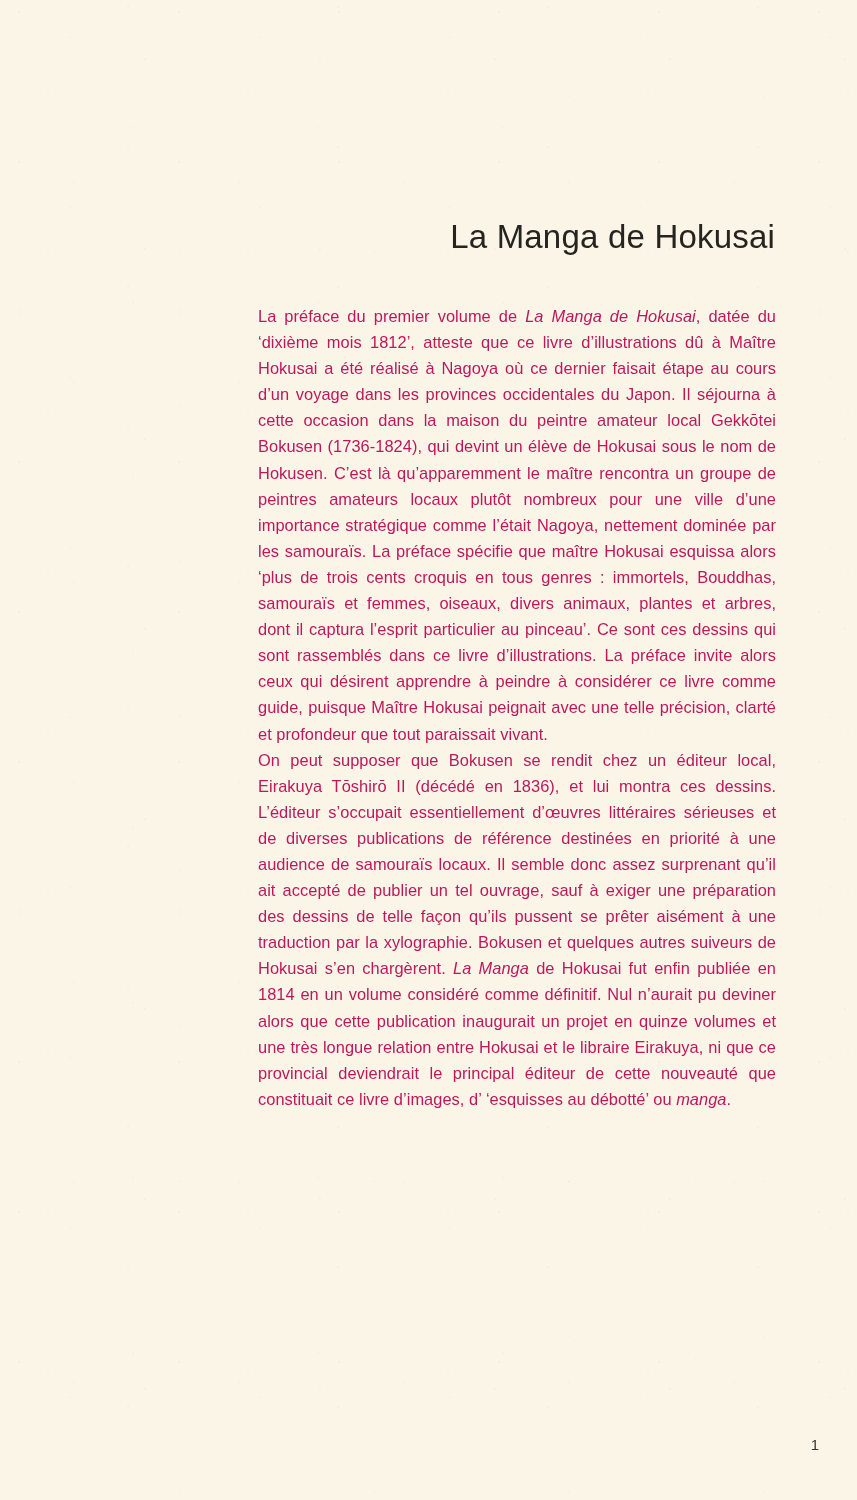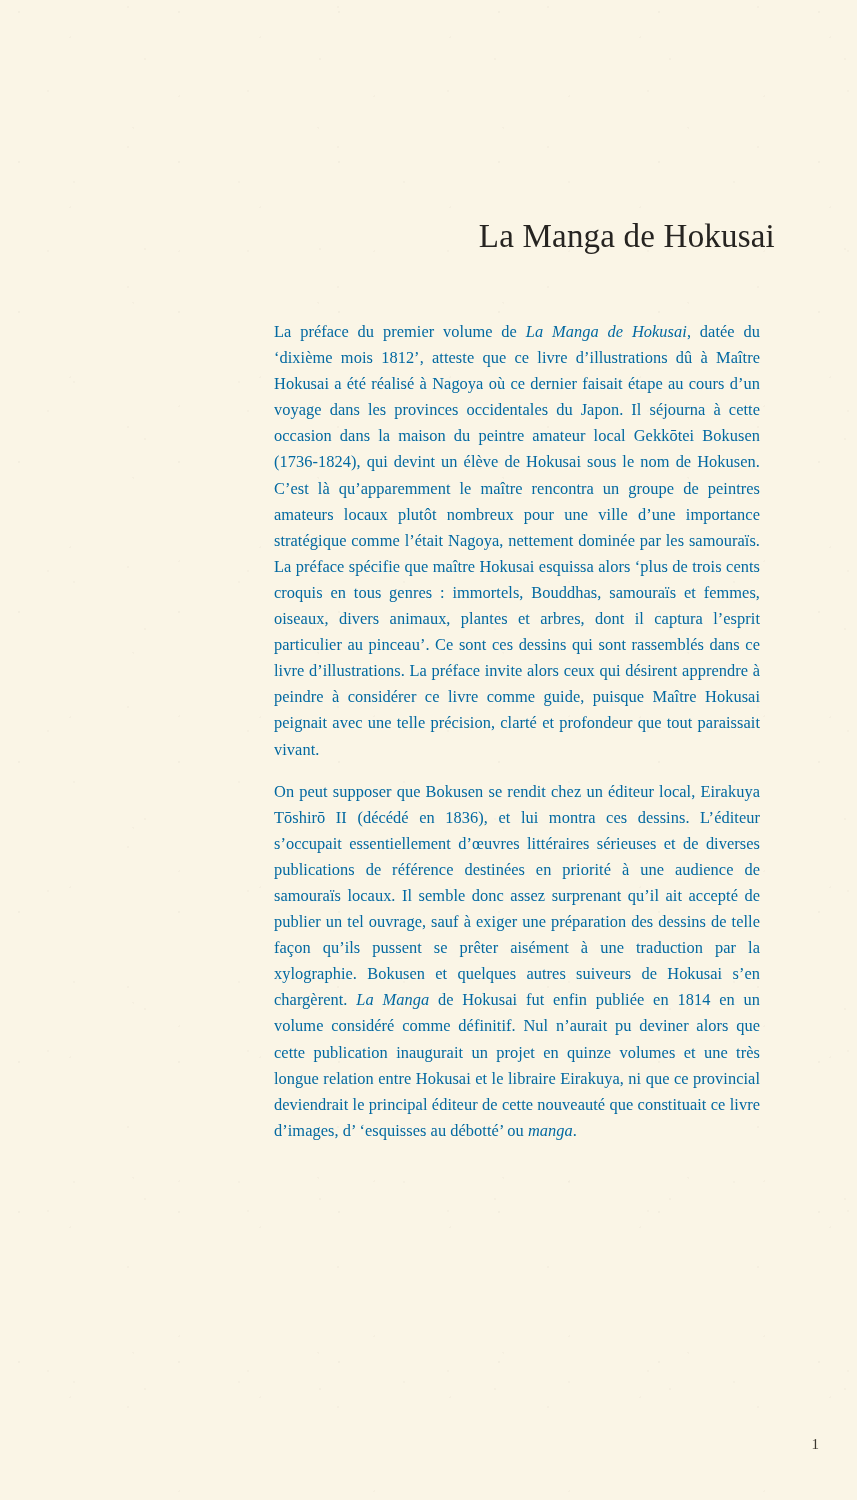--- a/index.html
+++ b/index.html
@@ -30,21 +30,20 @@
       radial-gradient(circle at 45% 91%, rgba(180,170,145,.07) 0 1px, transparent 1px),
       radial-gradient(circle at 92% 62%, rgba(180,170,145,.08) 0 1px, transparent 1px);
     background-size: 160px 150px, 190px 170px, 210px 140px, 175px 190px,
                      200px 160px, 185px 175px, 165px 200px, 195px 155px;
     opacity: .85;
   }
 
   .page {
     position: absolute;
     inset: 0;
-    font-family: Liberation Serif, serif;
   }
 
   .page-title {
     position: absolute;
     left: 258px;
     top: 196px;
     width: 517px;
     text-align: right;
     font-size: 33px;
     font-weight: 300;
@@ -55,26 +54,26 @@
   }
 
   .body-column {
     position: absolute;
     left: 258px;
     top: 303px;
     width: 518px;
   }
 
   .body-par {
-    margin: 16px;
+    margin: 0;
     text-align: justify;
     text-justify: inter-word;
     font-size: 16.4px;
     line-height: 26.1px;
-    color: #0369a1;
+    color: #be185d;
     letter-spacing: 0.05px;
     -webkit-hyphens: none;
     hyphens: none;
   }
 
   .body-par i {
     font-style: italic;
   }
 
   .page-number {

